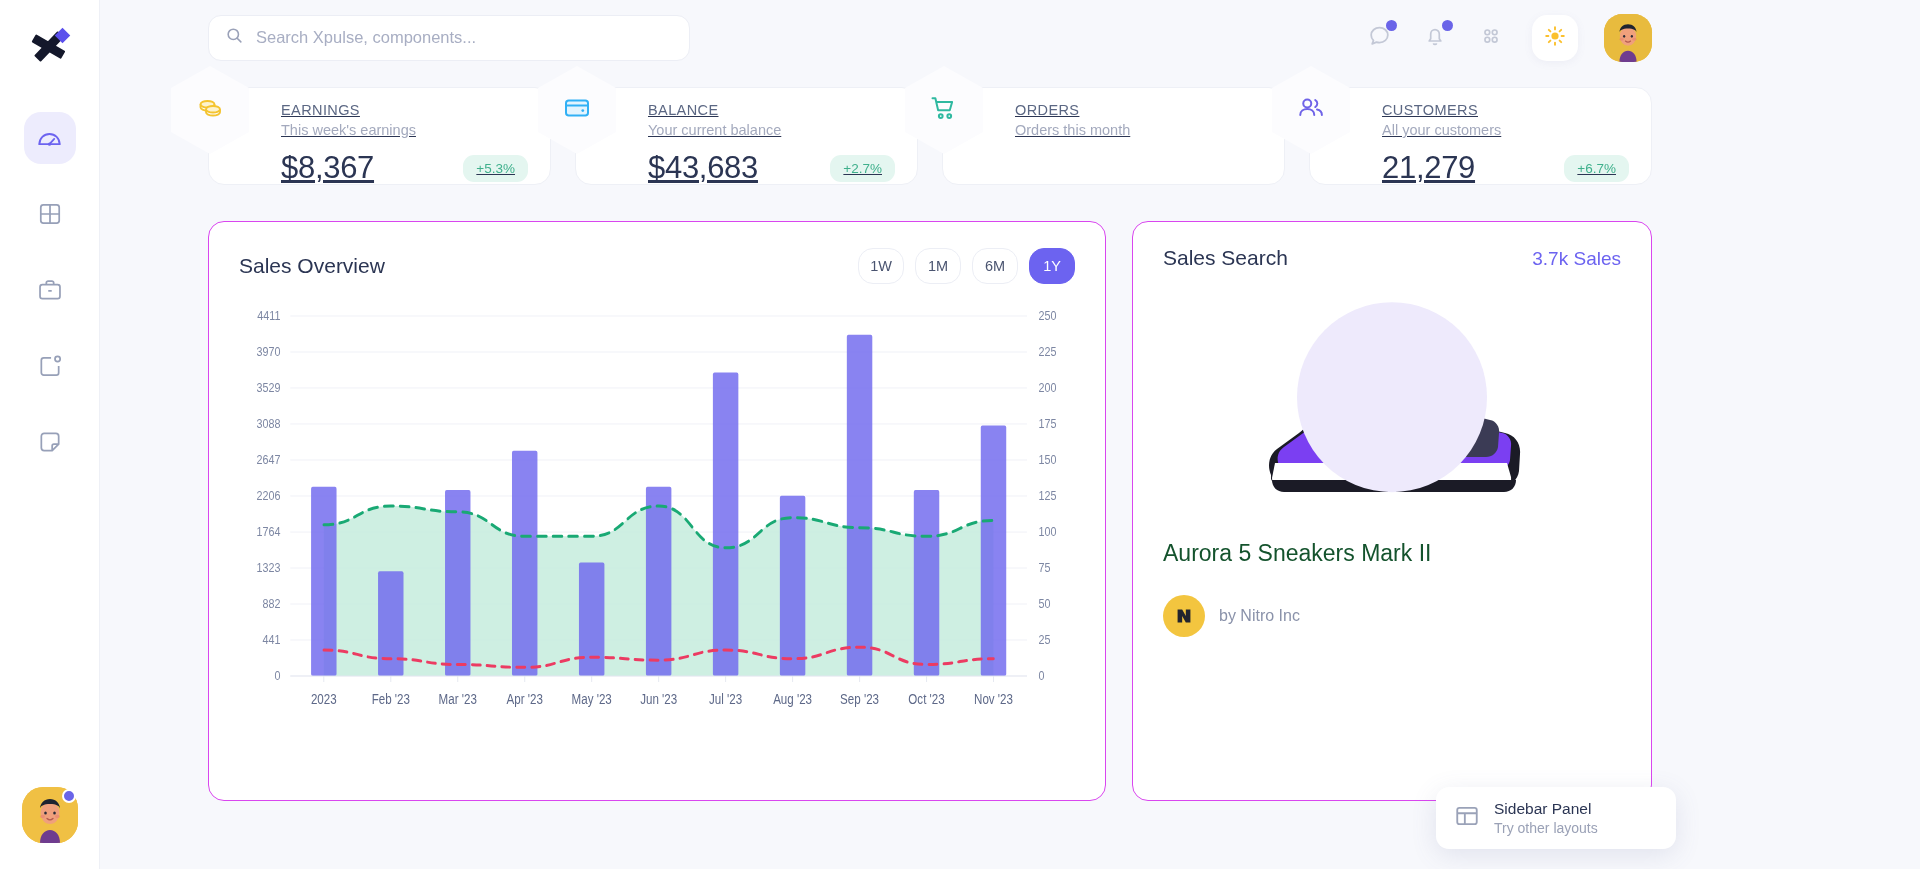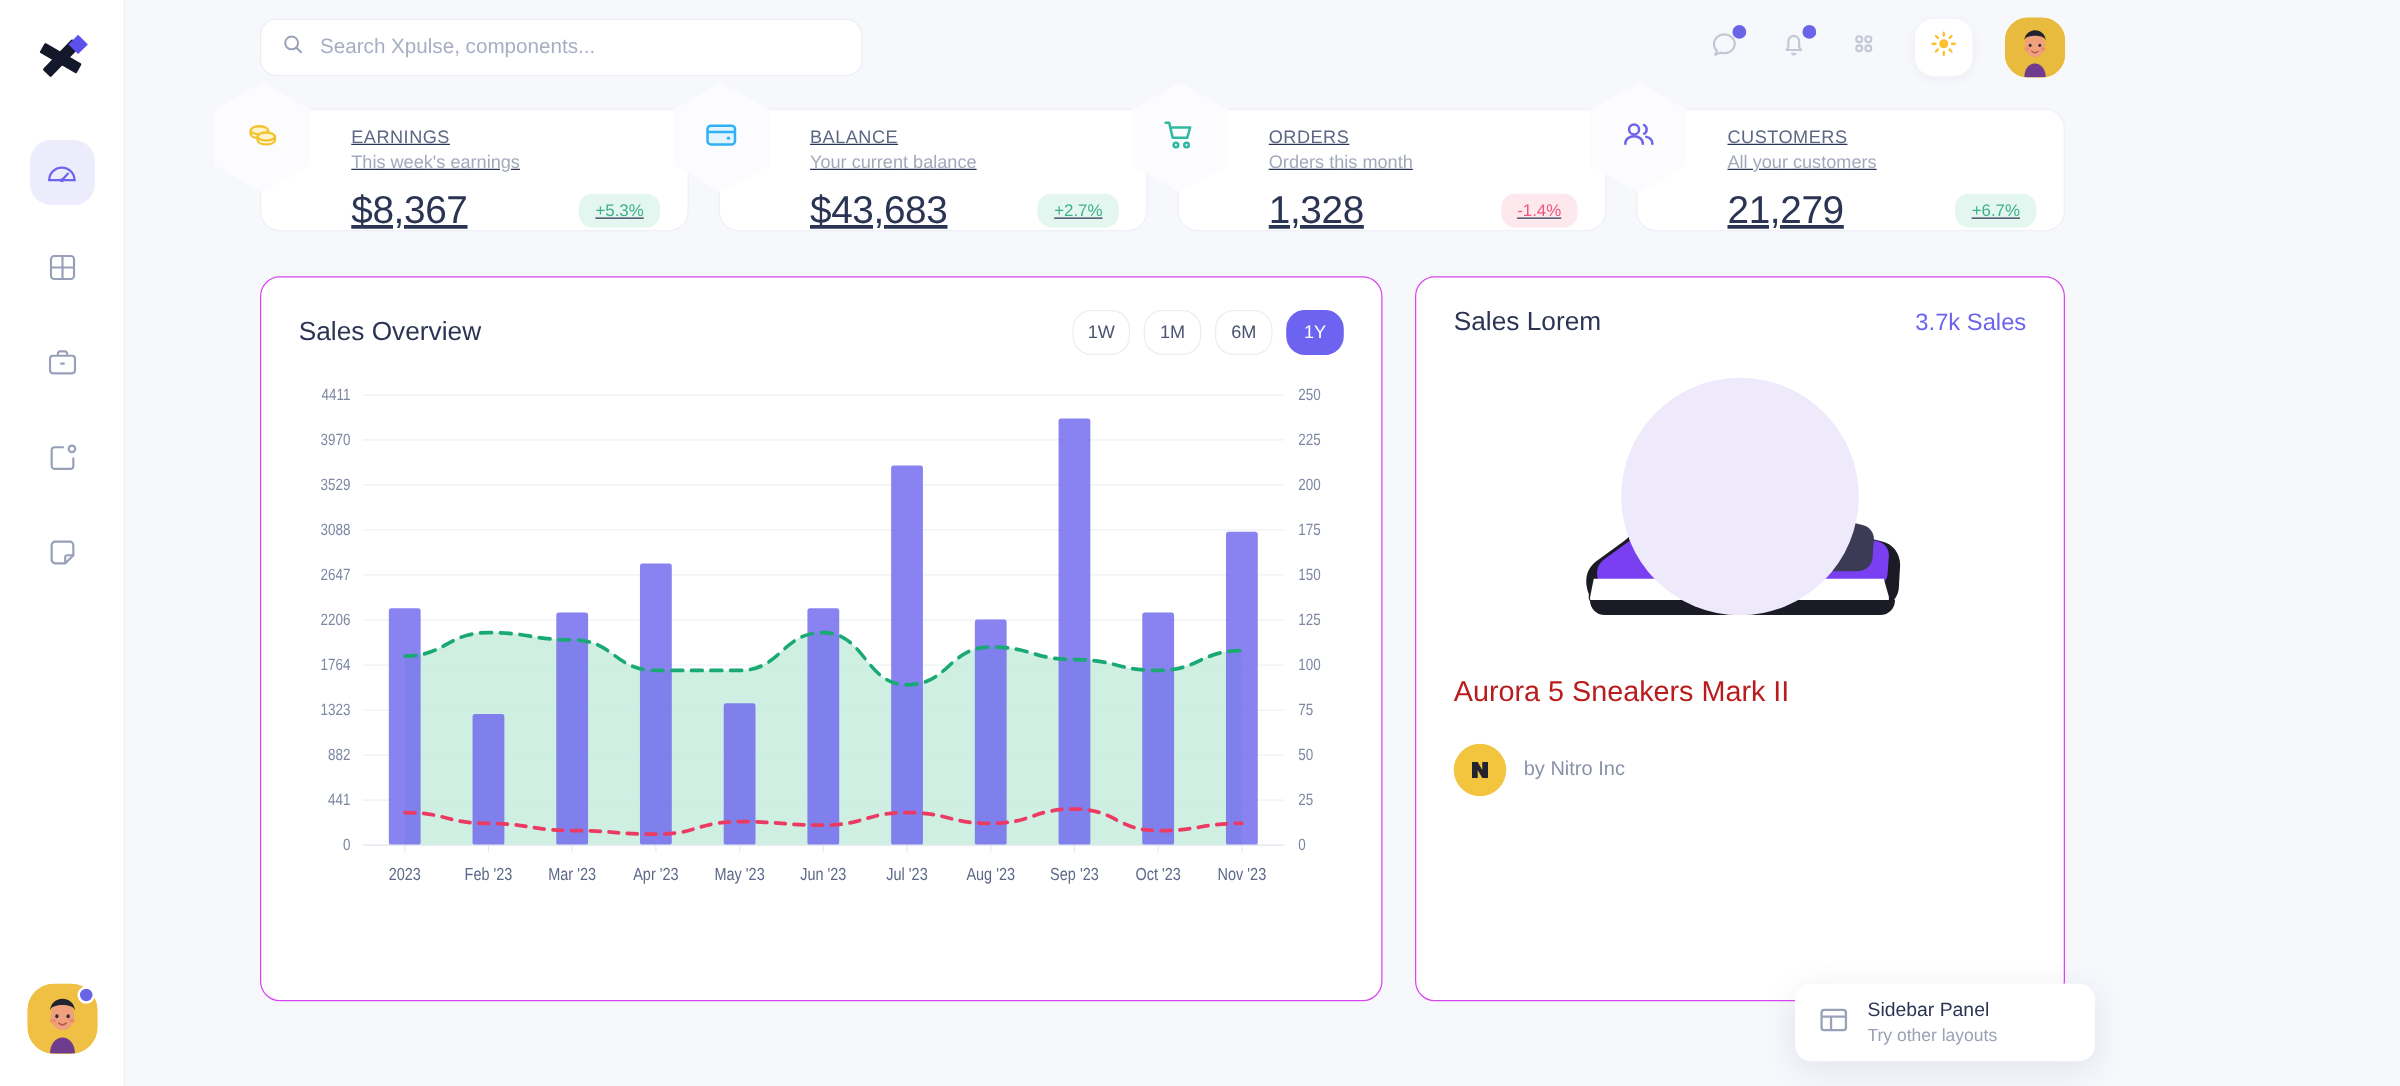--- a/index.html
+++ b/index.html
@@ -119,21 +119,21 @@
   
   .killer-card { flex: 0 0 520px; padding: 24px 30px; height: 580px; position: relative; }
   .killer-head { display: flex; align-items: baseline; }
   .killer-title { font-size: 21px; color: #2b3553; }
   .killer-sales { margin-left: auto; font-size: 19px; color: #6c63f0; }
   .shoe-wrap { height: 250px; display: flex; align-items: center; justify-content: center; position: relative; margin-top: 6px; }
   .shoe-bg {
     position: absolute; width: 190px; height: 190px; border-radius: 50%;
     background: #eeeafc; left: 50%; top: 50%; transform: translate(-50%,-52%);
   }
-  .prod-title { font-size: 23px; color: #b91c1c; margin-top: 14px; }
+  .prod-title { font-size: 23px; color: #14532d; margin-top: 14px; }
   .prod-desc { font-size: 16px; color: #868ea6; line-height: 1.58; margin-top: 20px; }
   .author { display: flex; align-items: center; gap: 14px; margin-top: 28px; }
   .author-avatar {
     width: 42px; height: 42px; border-radius: 50%; background: #f3c53f;
     display: flex; align-items: center; justify-content: center;
   }
   .author-name { font-size: 16px; color: #8a92aa; }
 
   
   .float-panel {
@@ -339,24 +339,20 @@
           <span>
             <svg width="30" height="30" viewBox="0 0 24 24" fill="none" stroke="#2fb9a0" stroke-width="1.6" stroke-linecap="round" stroke-linejoin="round">
               <path d="M2.8 4.2h2.3l2.2 9.6h9.3l1.9-6.6H6.3"></path>
               <circle cx="9.4" cy="18.4" r="1.5"></circle>
                 <circle cx="16.2" cy="18.4" r="1.5"></circle>
             </svg>
           </span>
         </div>
         <div class="stat-label">ORDERS</div>
         <div class="stat-sub">Orders this month</div>
-        <div class="stat-row">
-          <div class="stat-value">1,328</div>
-          <div class="chip down">-1.4%</div>
-        </div>
       </div>
 
       <div class="stat-card">
         <div class="hex">
           <span>
             <svg width="30" height="30" viewBox="0 0 24 24" fill="none" stroke="#6f63e8" stroke-width="1.6" stroke-linecap="round">
               <circle cx="9" cy="8.4" r="3.2"></circle>
                 <path d="M3.4 17.6c0-3 2.5-4.8 5.6-4.8s5.6 1.8 5.6 4.8"></path>
               <path d="M15.4 5.6a3.2 3.2 0 0 1 0 5.6"></path>
                 <path d="M16.8 13.2c2.4.5 3.9 2.2 3.9 4.4"></path>
@@ -456,21 +452,21 @@
               <line x1="830.6363636363636" y1="368" x2="830.6363636363636" y2="374" stroke="#e4e7f0" stroke-width="1"></line>
               <text x="830.6363636363636" y="396" text-anchor="middle" font-size="14" fill="#5d6888" font-family="&quot;Liberation Sans&quot;, sans-serif">Oct '23</text>
               <line x1="911.5454545454545" y1="368" x2="911.5454545454545" y2="374" stroke="#e4e7f0" stroke-width="1"></line>
               <text x="911.5454545454545" y="396" text-anchor="middle" font-size="14" fill="#5d6888" font-family="&quot;Liberation Sans&quot;, sans-serif">Nov '23</text>
             </svg>
         </div>
       </div>
 
       <div class="card killer-card">
         <div class="killer-head">
-          <div class="killer-title">Sales Lorem</div>
+          <div class="killer-title">Sales Search</div>
           <div class="killer-sales">3.7k Sales</div>
         </div>
 
         <div class="shoe-wrap">
           <div class="shoe-bg"></div>
           <span>
             <svg width="290" height="220" viewBox="0 0 290 220">
               <g transform="translate(6,8)">
                 <path d="M18 178c-4-10-2-20 6-26l22-16c7-5 11-12 12-20l6-48c1-9 6-16 14-20l30-15c7-3 15-2 20 4l66 74c8 9 18 15 30 18l28 7c10 2 16 11 15 21l-1 17c-1 9-9 16-18 16H30c-5 0-10-3-12-8z" fill="#1b1b26"></path>
                 <path d="M26 168c-3-7-1-14 5-18l22-16c9-6 14-15 15-25l6-46c1-6 4-11 10-14l28-14c5-2 10-1 13 3l64 72c9 10 21 17 34 20l26 6c6 1 10 7 9 13l-1 14c-1 6-6 10-12 10H36c-4 0-8-2-10-5z" fill="#7b3ff2"></path>

